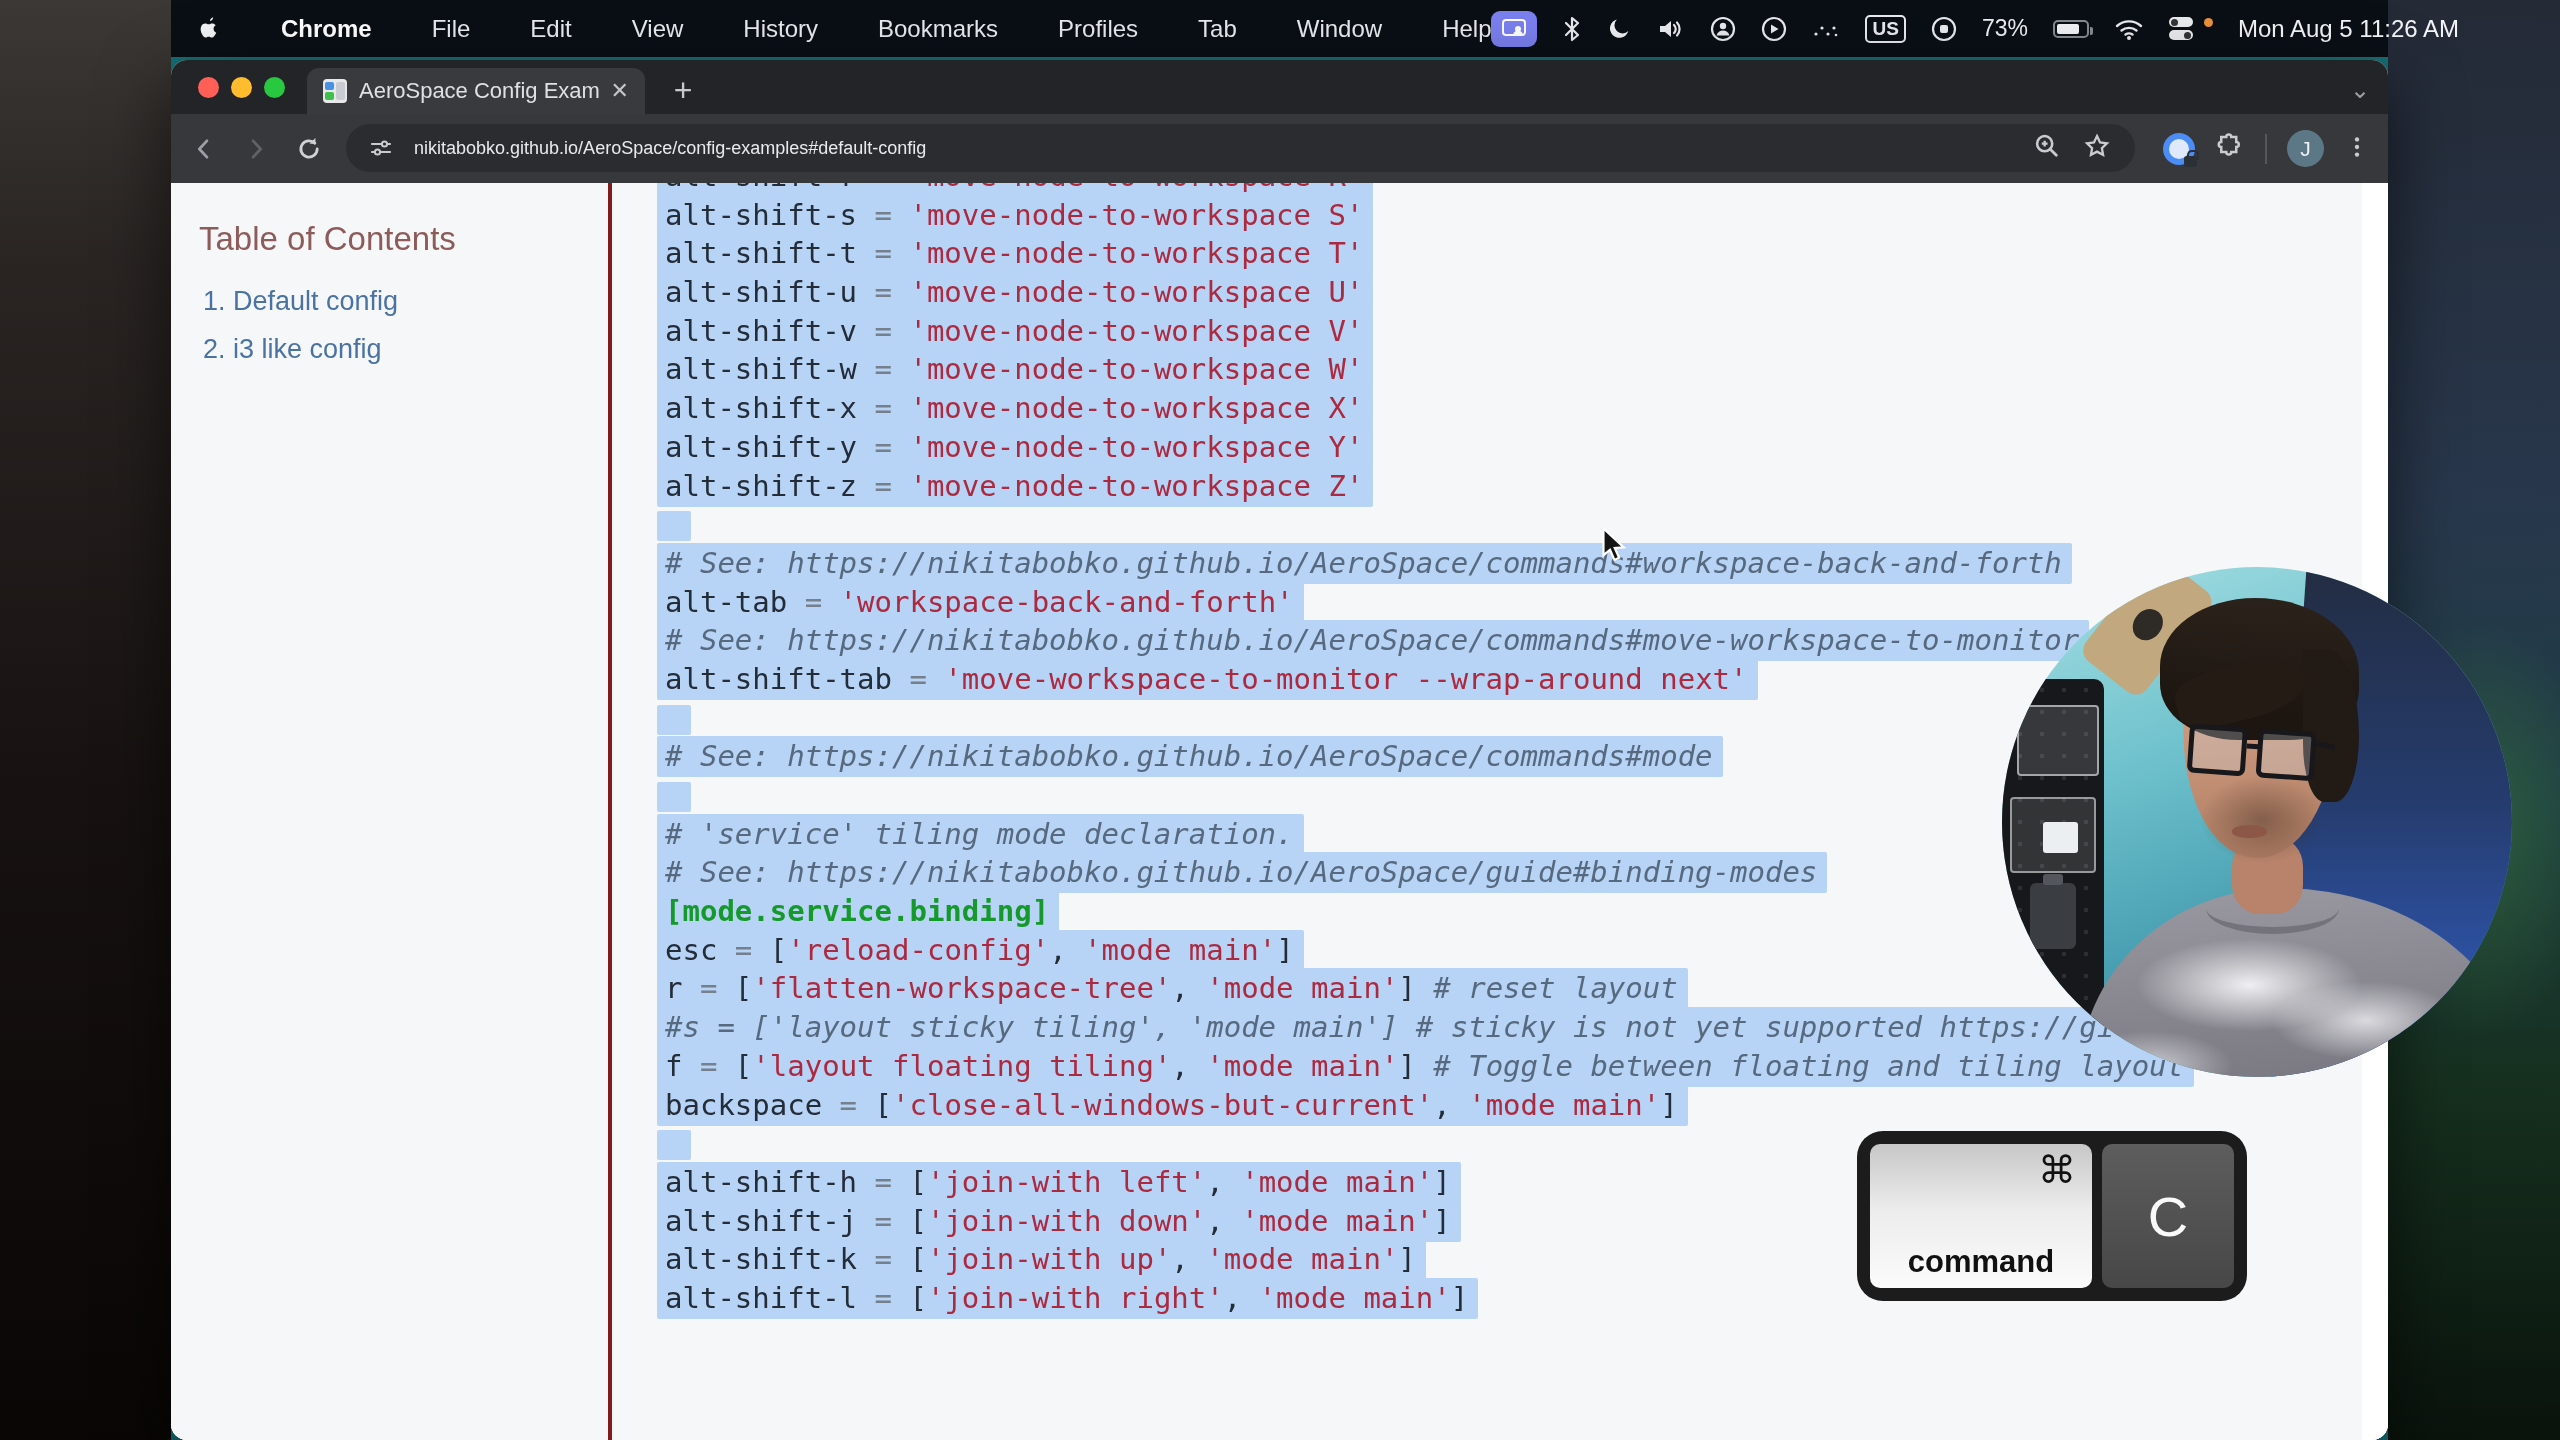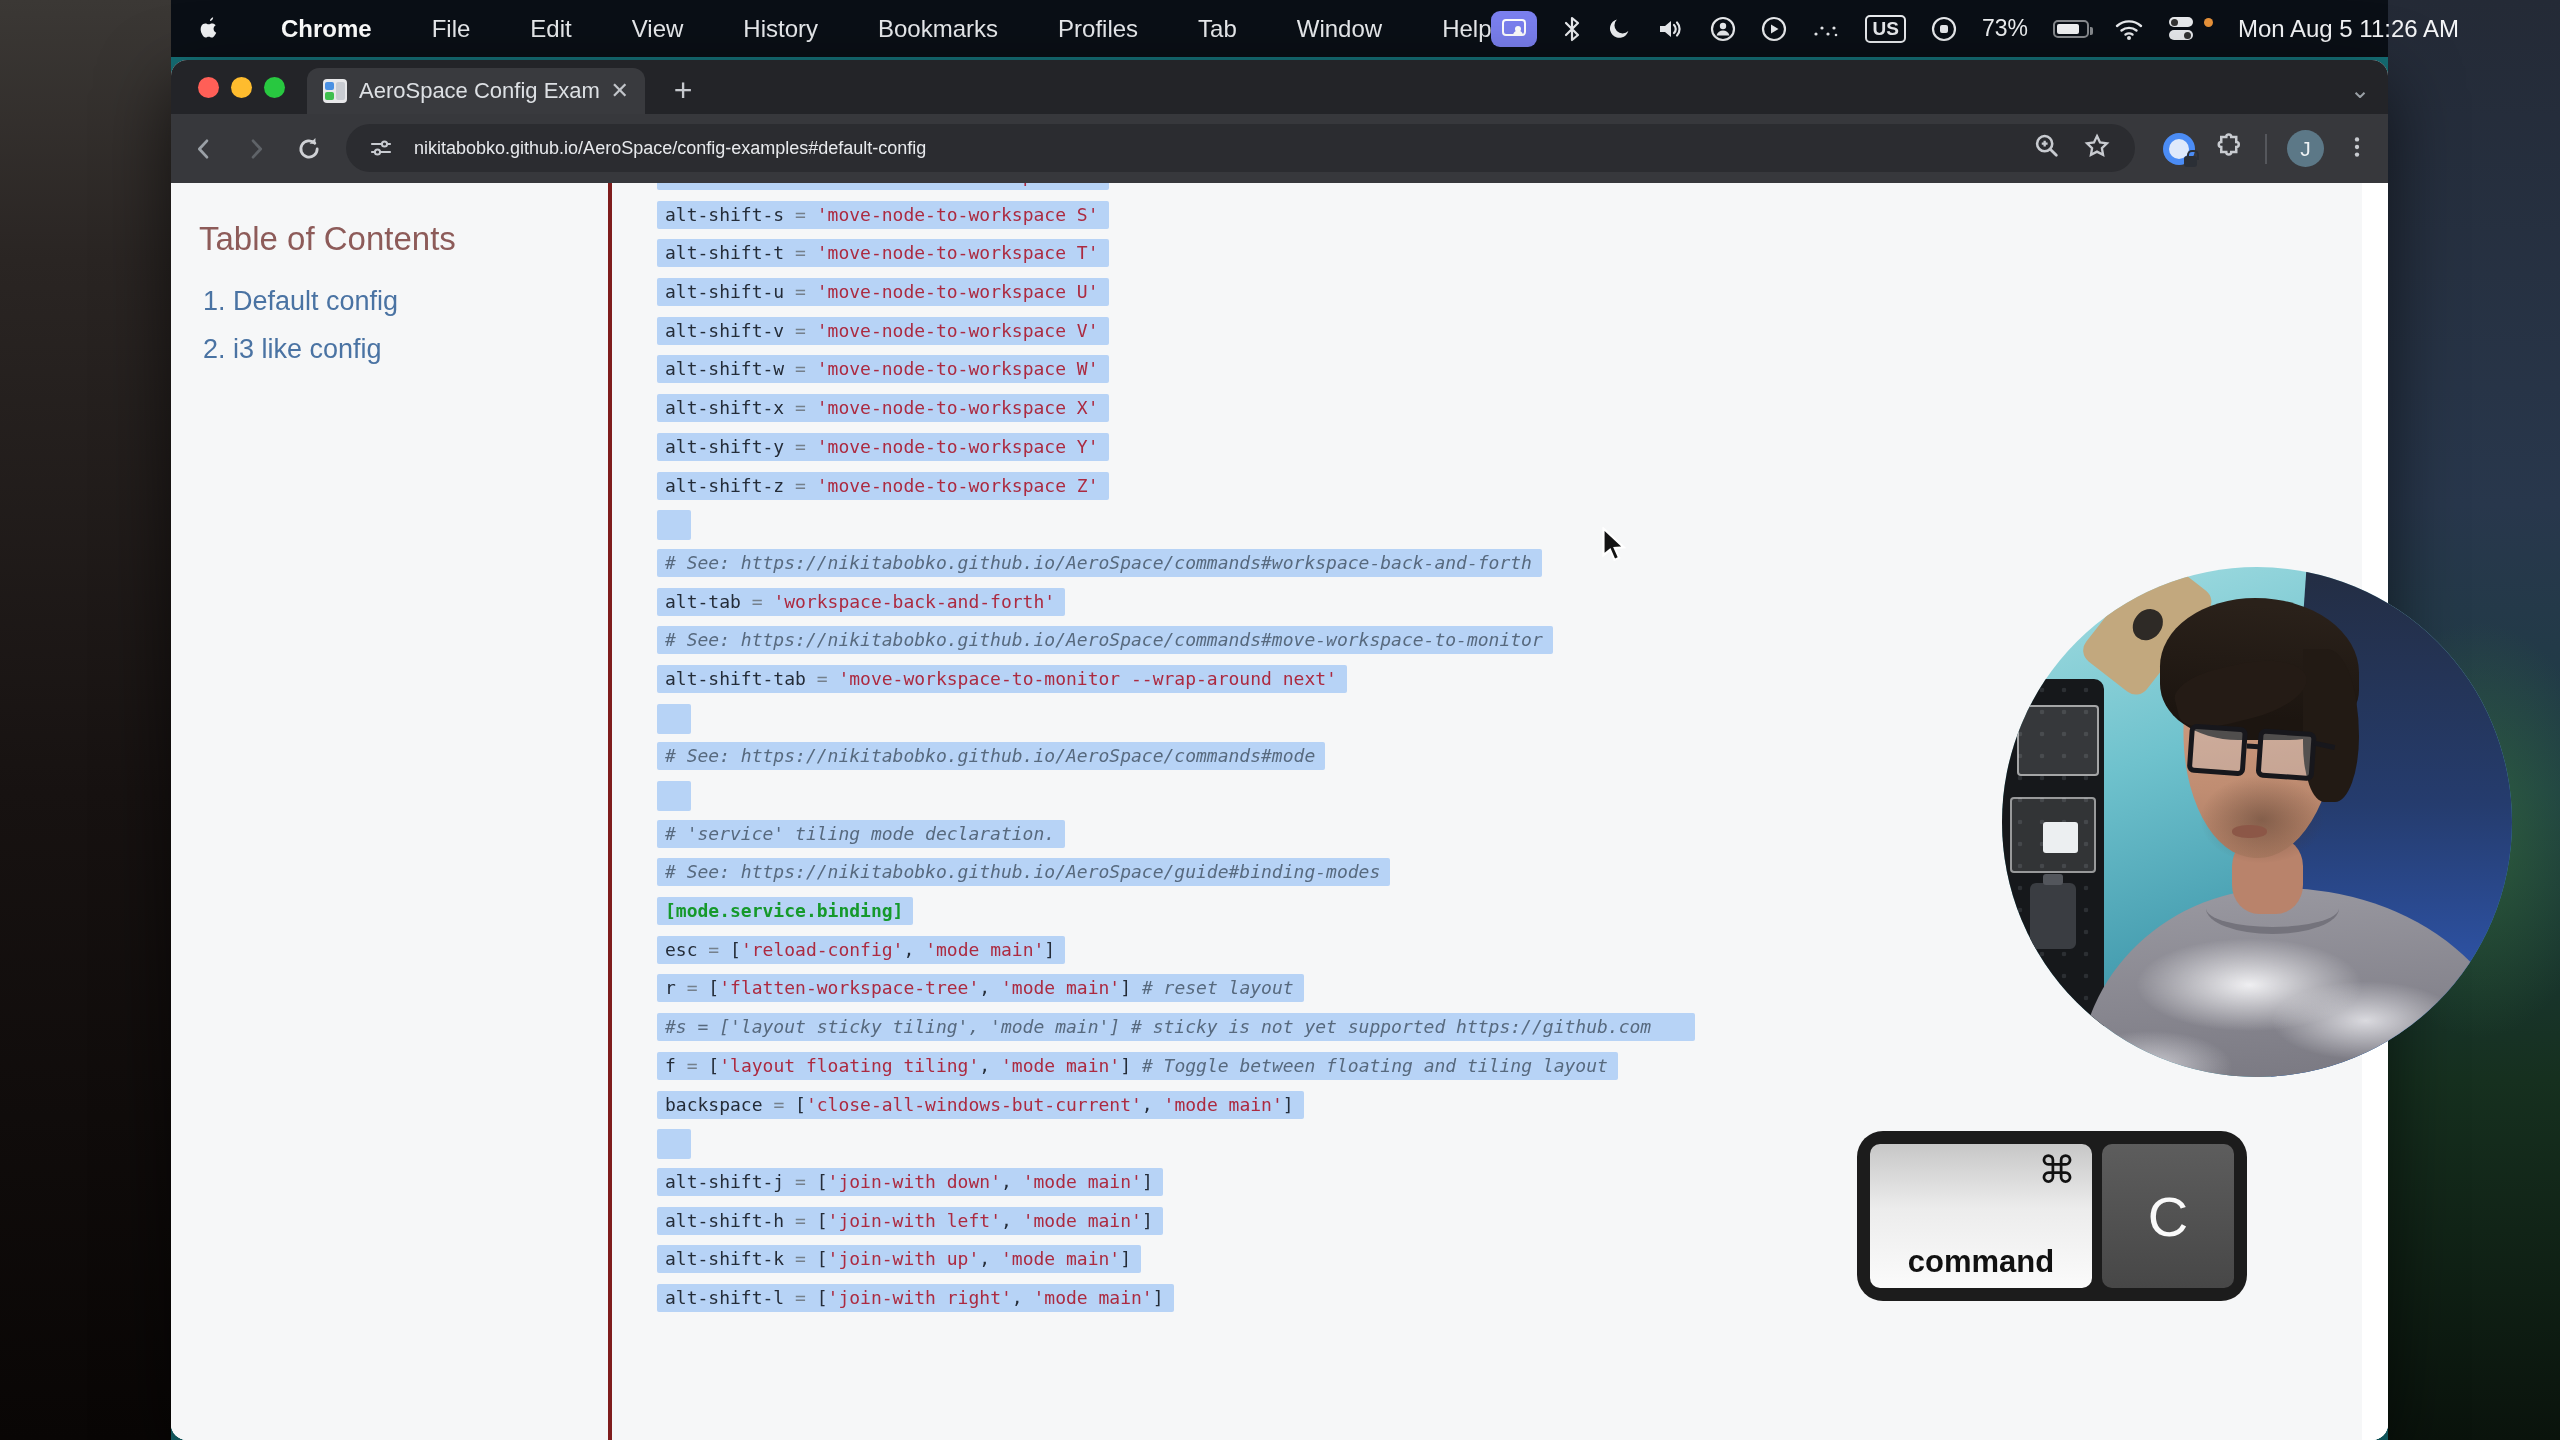--- a/index.html
+++ b/index.html
@@ -93,21 +93,21 @@
   #page { position:absolute; left:0; top:123px; width:100%; height:1257px; background:#f6f7f8; }
   #sidebar { position:absolute; left:0; top:0; width:441px; height:100%;
     background:#f6f7f8; border-right:4px solid #7f1d1d; }
   #toc-title { position:absolute; left:28px; top:37px; font-size:33px; font-weight:400; color:#8d5b59; }
   #toc-links { position:absolute; left:32px; top:103px; display:flex; flex-direction:column; gap:17px; }
   #toc-links .toc-link { font-size:27px; color:#4a73a3; }
   #scroll-track { position:absolute; right:0; top:0; width:26px; height:100%; background:#ffffff; }
 
   
   #code { position:absolute; left:494px; top:97px; z-index:1;
-    font-family:"DejaVu Sans Mono", monospace; font-size:18px; }
+    font-family:"DejaVu Sans Mono", monospace; font-size:29px; }
   .cl { height:38.7px; line-height:38.7px; white-space:pre; }
   .sel { background:#b7d3f6; padding:3px 10px 4px 8px; margin-left:-8px; border-radius:2px; white-space:pre; }
   .sel.stub { display:inline-block; width:34px; height:30px; padding:0; vertical-align:middle; }
   .sel.clipright { padding-right:44px; }
   .tk-k{ color:#242c38; } .tk-b{ color:#242c38; } .tk-eq{ color:#75808c; }
   .tk-s{ color:#ac2a40; } .tk-c{ color:#57697e; font-style:italic; } .tk-h{ color:#15992b; font-weight:600; }
 
   
   #cam { position:absolute; left:2002px; top:567px; width:510px; height:510px; border-radius:50%;
     overflow:hidden; z-index:40; background:linear-gradient(160deg,#a9e0e4 0%,#6fc2cd 35%,#3f97ab 70%,#2e7f96 100%); }
@@ -405,22 +405,22 @@
         <div class="cl"><span class="sel stub"></span></div>
         <div class="cl"><span class="sel"><span class="tk-c"># 'service' tiling mode declaration.</span></span></div>
         <div class="cl"><span class="sel"><span class="tk-c"># See: https://nikitabobko.github.io/AeroSpace/guide#binding-modes</span></span></div>
         <div class="cl"><span class="sel"><span class="tk-h">[mode.service.binding]</span></span></div>
         <div class="cl"><span class="sel"><span class="tk-k">esc</span><span class="tk-eq"> = </span><span class="tk-b">[</span><span class="tk-s">'reload-config'</span><span class="tk-b">, </span><span class="tk-s">'mode main'</span><span class="tk-b">]</span></span></div>
         <div class="cl"><span class="sel"><span class="tk-k">r</span><span class="tk-eq"> = </span><span class="tk-b">[</span><span class="tk-s">'flatten-workspace-tree'</span><span class="tk-b">, </span><span class="tk-s">'mode main'</span><span class="tk-b">] </span><span class="tk-c"># reset layout</span></span></div>
         <div class="cl"><span class="sel clipright"><span class="tk-c">#s = ['layout sticky tiling', 'mode main'] # sticky is not yet supported https://github.com</span></span></div>
         <div class="cl"><span class="sel"><span class="tk-k">f</span><span class="tk-eq"> = </span><span class="tk-b">[</span><span class="tk-s">'layout floating tiling'</span><span class="tk-b">, </span><span class="tk-s">'mode main'</span><span class="tk-b">] </span><span class="tk-c"># Toggle between floating and tiling layout</span></span></div>
         <div class="cl"><span class="sel"><span class="tk-k">backspace</span><span class="tk-eq"> = </span><span class="tk-b">[</span><span class="tk-s">'close-all-windows-but-current'</span><span class="tk-b">, </span><span class="tk-s">'mode main'</span><span class="tk-b">]</span></span></div>
         <div class="cl"><span class="sel stub"></span></div>
+        <div class="cl"><span class="sel"><span class="tk-k">alt-shift-h</span><span class="tk-eq"> = </span><span class="tk-b">[</span><span class="tk-s">'join-with left'</span><span class="tk-b">, </span><span class="tk-s">'mode main'</span><span class="tk-b">]</span></span></div>
         <div class="cl"><span class="sel"><span class="tk-k">alt-shift-j</span><span class="tk-eq"> = </span><span class="tk-b">[</span><span class="tk-s">'join-with down'</span><span class="tk-b">, </span><span class="tk-s">'mode main'</span><span class="tk-b">]</span></span></div>
-        <div class="cl"><span class="sel"><span class="tk-k">alt-shift-h</span><span class="tk-eq"> = </span><span class="tk-b">[</span><span class="tk-s">'join-with left'</span><span class="tk-b">, </span><span class="tk-s">'mode main'</span><span class="tk-b">]</span></span></div>
         <div class="cl"><span class="sel"><span class="tk-k">alt-shift-k</span><span class="tk-eq"> = </span><span class="tk-b">[</span><span class="tk-s">'join-with up'</span><span class="tk-b">, </span><span class="tk-s">'mode main'</span><span class="tk-b">]</span></span></div>
         <div class="cl"><span class="sel"><span class="tk-k">alt-shift-l</span><span class="tk-eq"> = </span><span class="tk-b">[</span><span class="tk-s">'join-with right'</span><span class="tk-b">, </span><span class="tk-s">'mode main'</span><span class="tk-b">]</span></span></div>
       </div>
   </div>
 </div>
 
 <div id="cam">
   <div class="curtain"></div>
   <div class="board"></div>
   <div class="glass1"></div>

